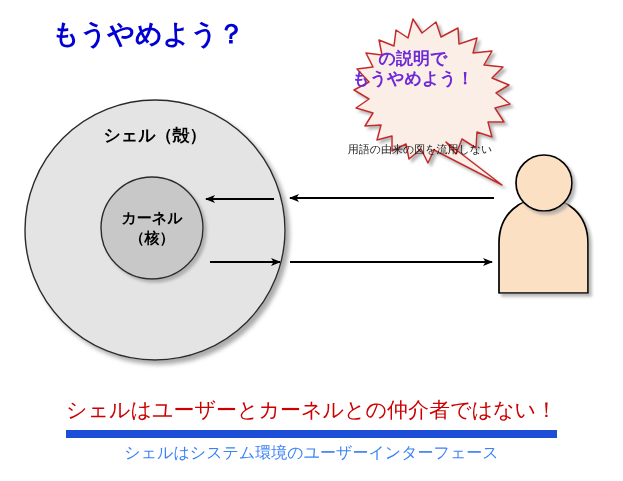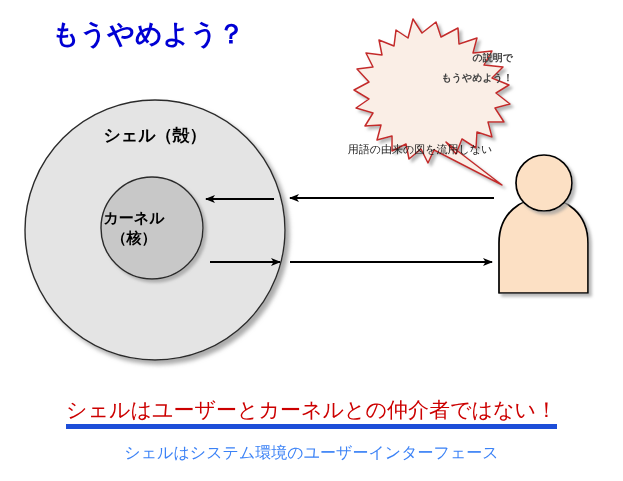--- a/index.html
+++ b/index.html
@@ -47,36 +47,36 @@
     pointer-events: none;
   }
   #shell-label {
     left: 55px;
     top: 124px;
     width: 200px;
     font-size: 17px;
     font-family: Liberation Mono, monospace;
   }
   #kernel-label {
-    left: 74px;
+    left: 92px;
     top: 208px;
     width: 120px;
     font-size: 15px;
     line-height: 20px;
   }
 
   
   #burst-text {
     position: absolute;
     left: 313px;
     top: 48px;
     width: 200px;
-    text-align: right;
-    color: #404040;
-    font-size: 10px;
+    text-align: center;
+    color: #6d28d9;
+    font-size: 17px;
     font-weight: bold;
     line-height: 20px;
     white-space: nowrap;
     pointer-events: none;
   }
   #burst-caption {
     position: absolute;
     left: 330px;
     top: 142px;
     width: 180px;
@@ -93,22 +93,22 @@
     position: absolute;
     left: 0;
     top: 396px;
     width: 623px;
     text-align: center;
     color: #cc0000;
     font-size: 21px;
     white-space: nowrap;
   }
   #conclusion span {
-    border-bottom: 5px solid #1d4ed8;
-    padding-bottom: 2px;
+    border-bottom: 8px solid #1d4ed8;
+    padding-bottom: 8px;
     text-align: right;
   }
   #subnote {
     position: absolute;
     left: 0;
     top: 443px;
     width: 623px;
     text-align: center;
     color: #3b82f6;
     font-size: 16px;

